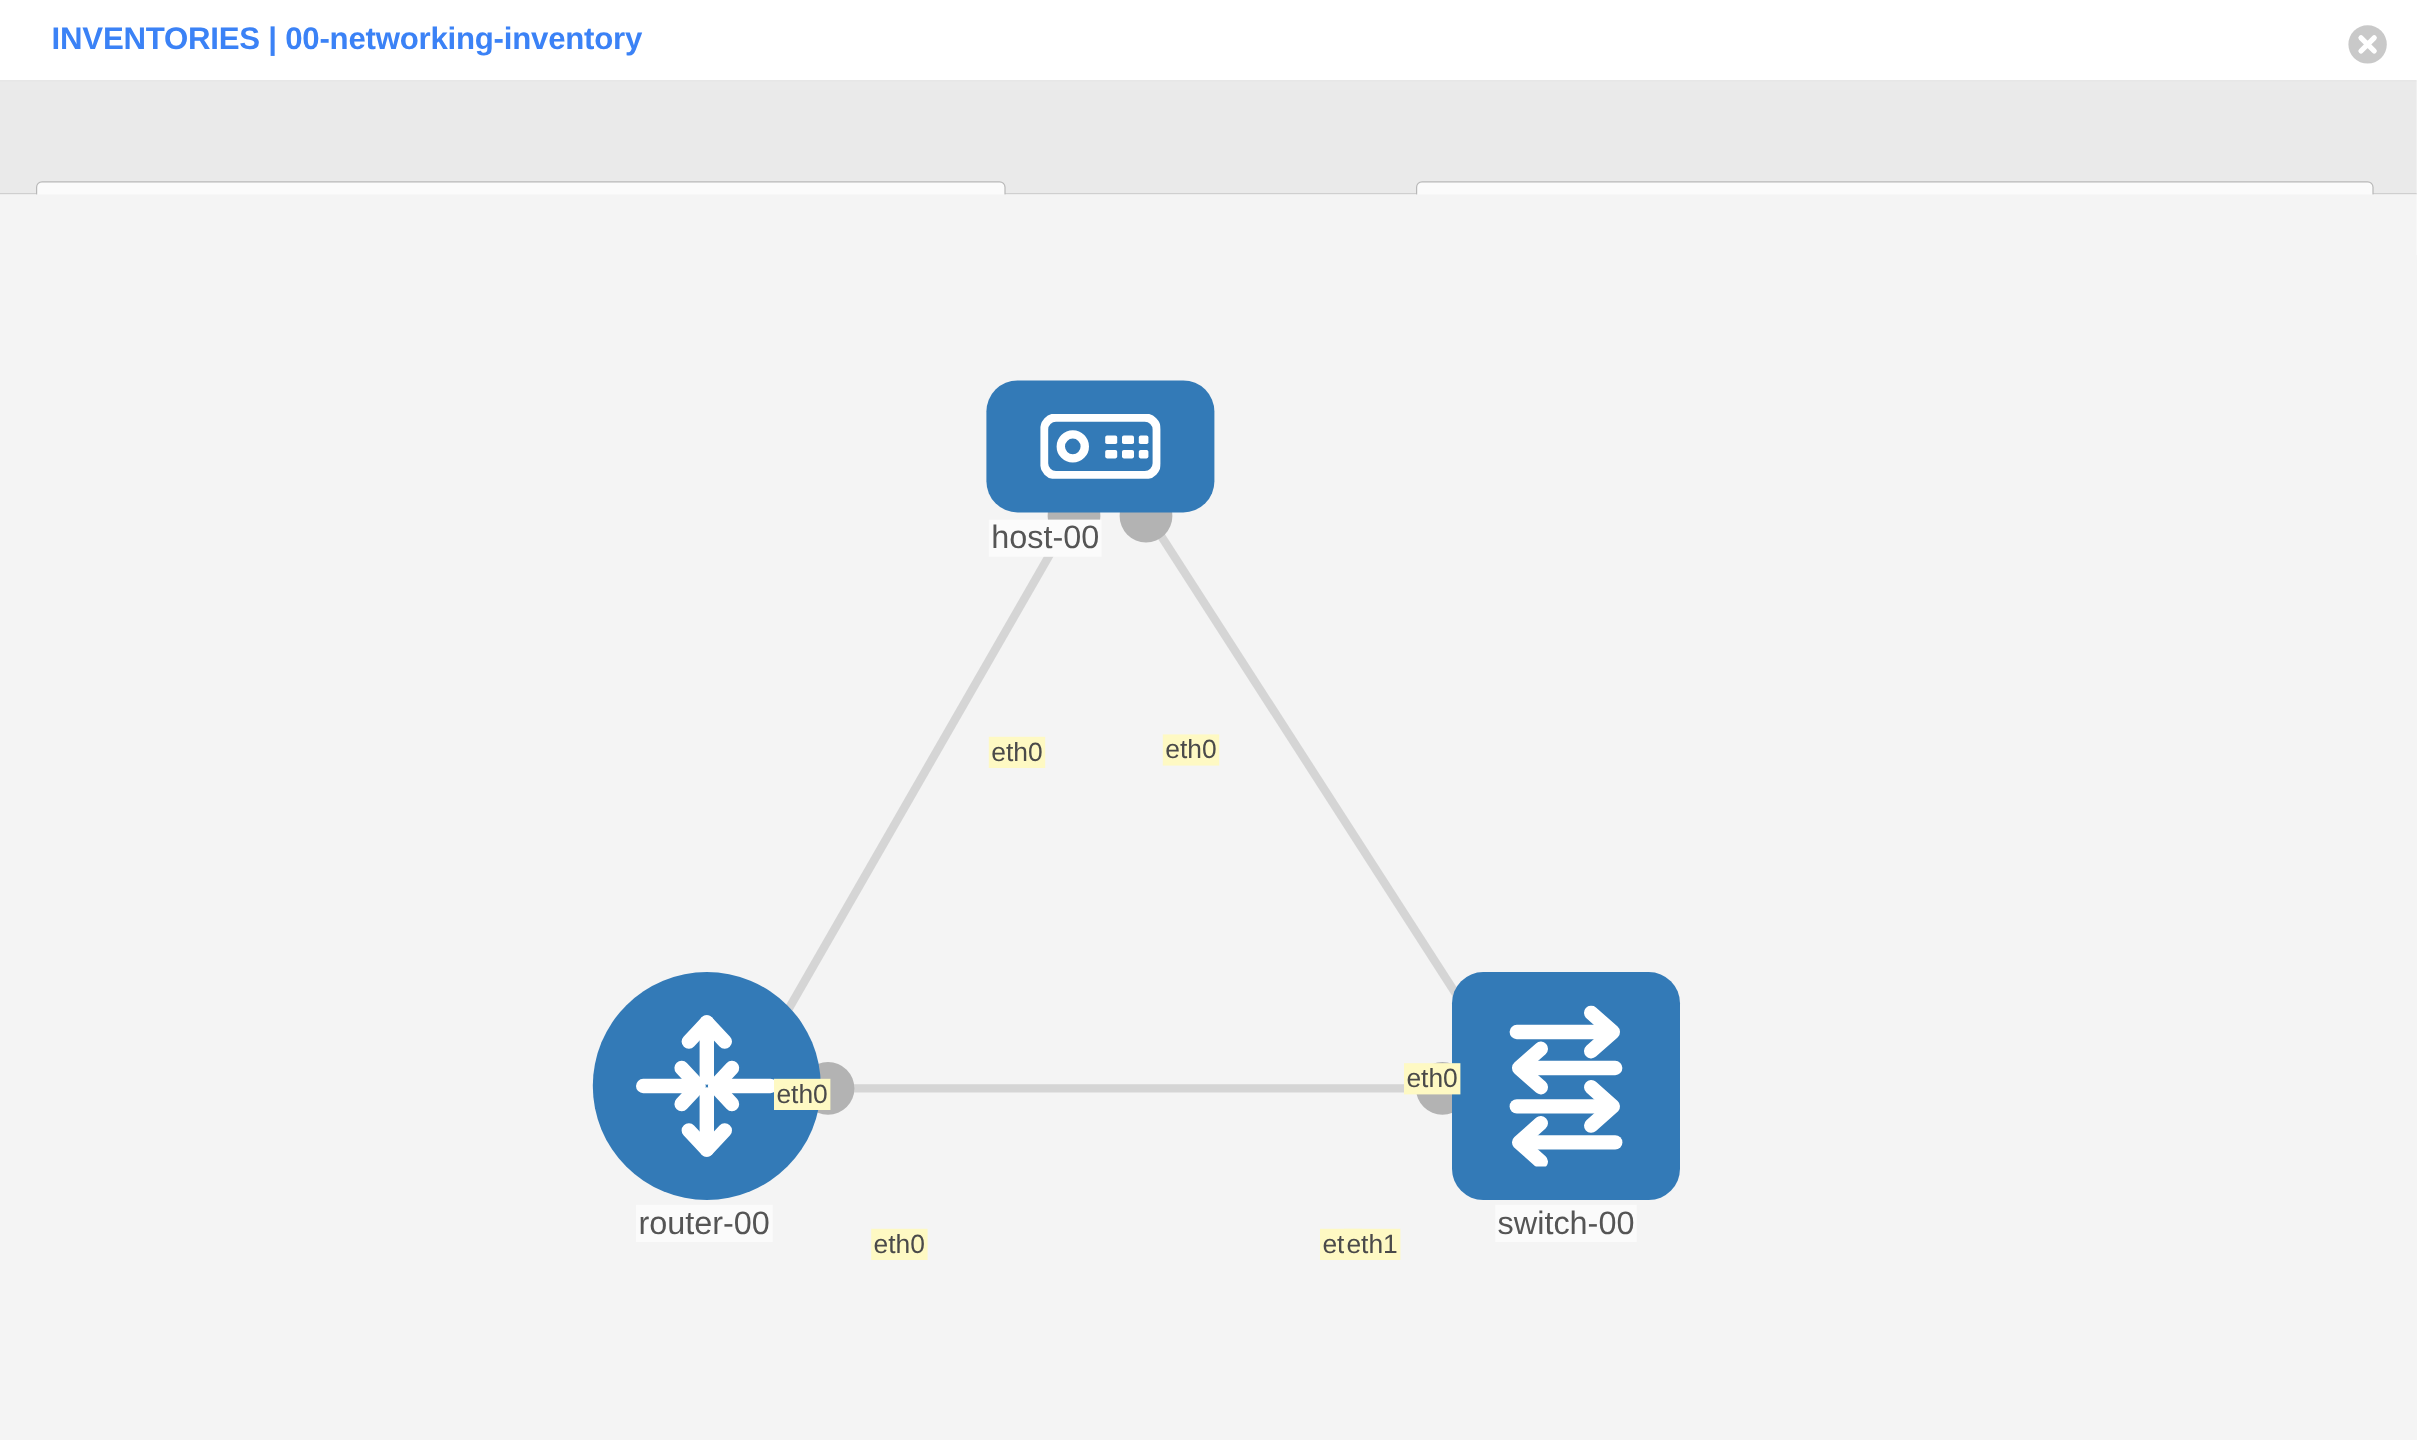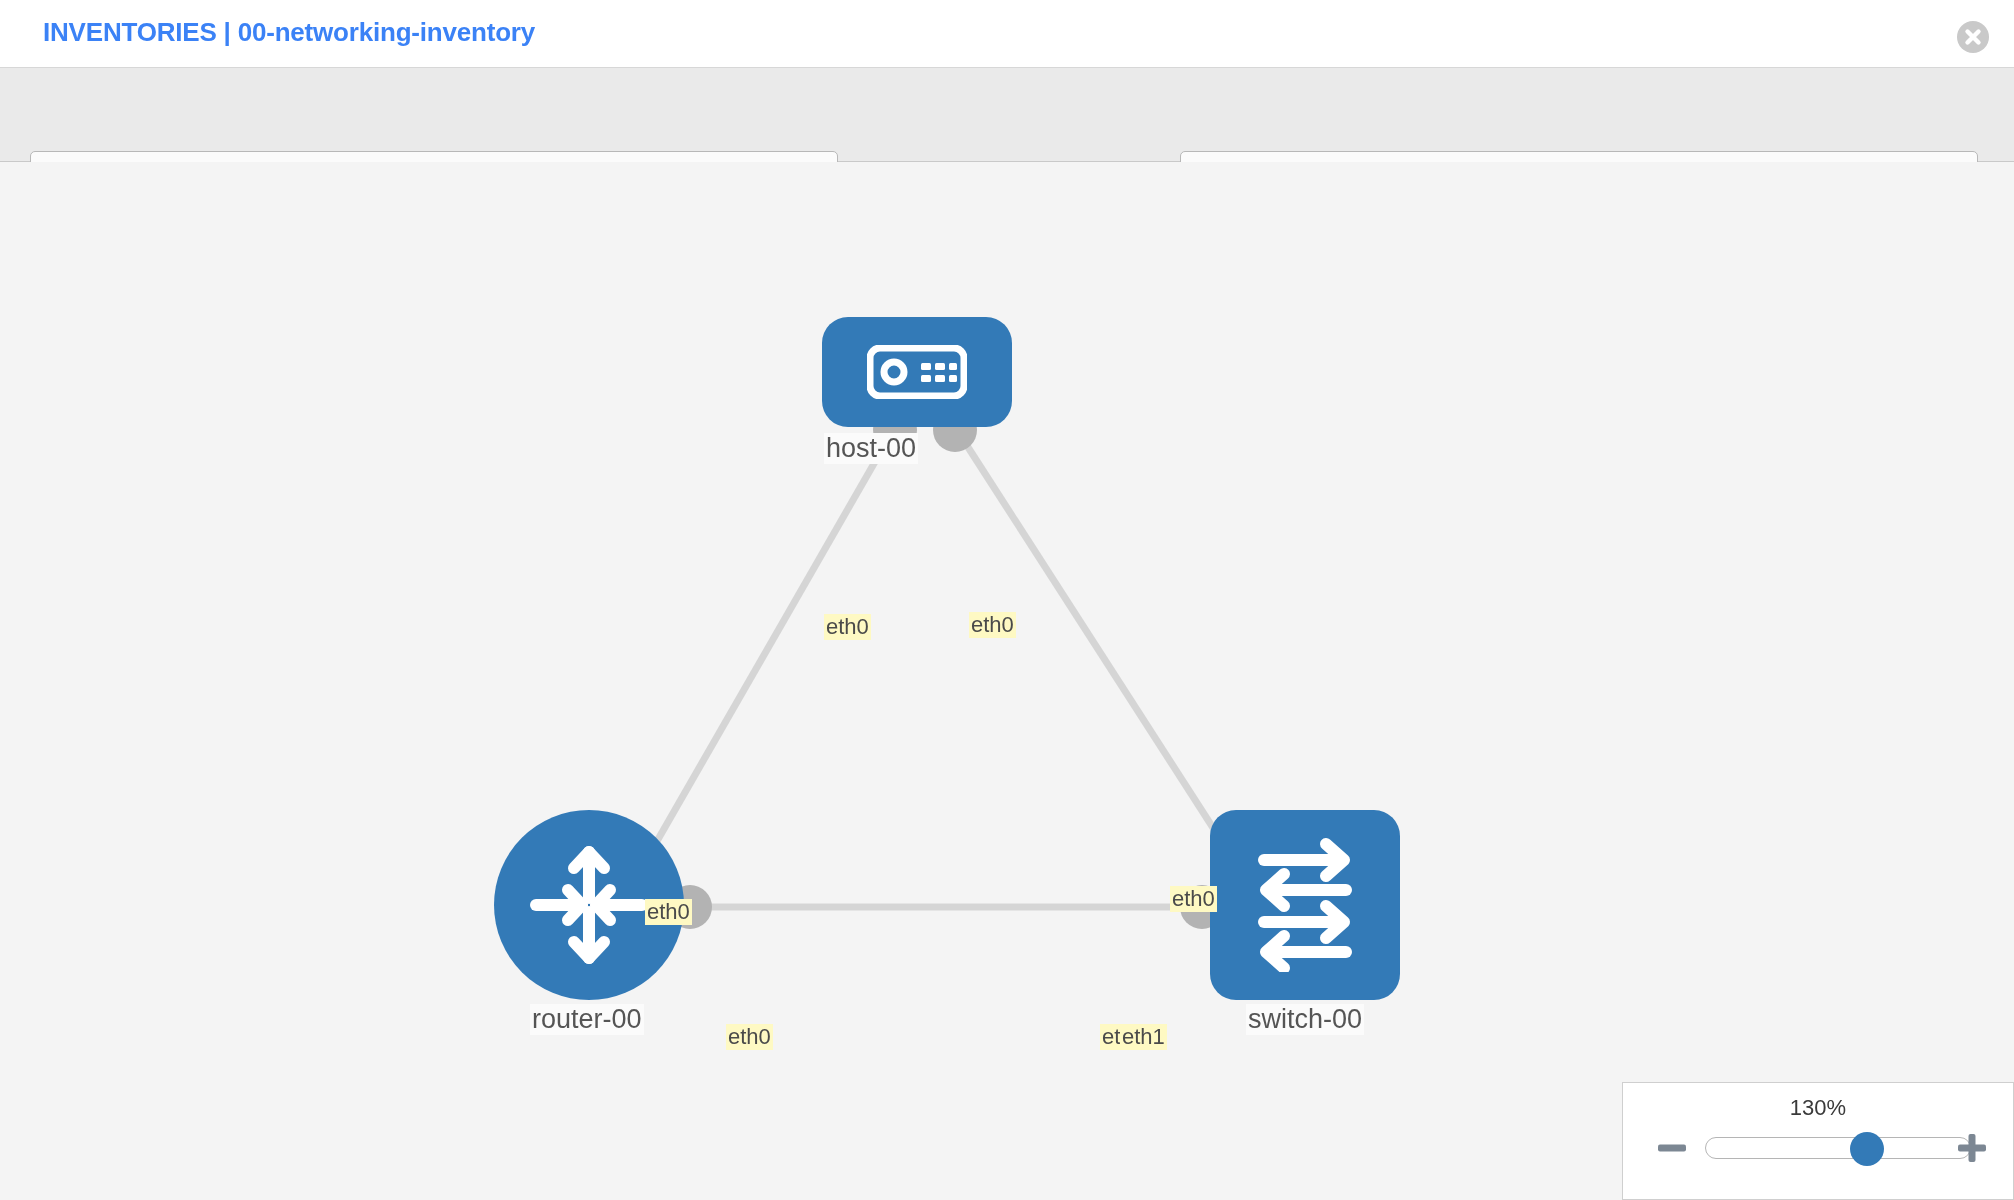--- a/index.html
+++ b/index.html
@@ -357,35 +357,15 @@
     <div class="iface-label" style="left:645px;top:737px;">eth0</div>
 
     <div class="iface-label" style="left:1170px;top:724px;">eth0</div>
 
     <div class="iface-label" style="left:726px;top:862px;">eth0</div>
 
     <div class="iface-label" style="left:1100px;top:862px;">eth</div>
 
     <div class="iface-label" style="left:1120px;top:862px;">eth1</div>
 
-    <div class="zoom-panel" style="left:1622px;top:920px;">
-      <div class="zoom-value">130%</div>
-
-      <div class="zoom-minus">
-        <svg width="34" height="34" viewBox="0 0 34 34">
-          <rect x="3" y="13.5" width="28" height="7" rx="2" fill="#7c8793"></rect>
-        </svg>
-      </div>
-
-      <div class="zoom-track">
-        <div class="zoom-thumb" id="zoom-thumb" style="left: 143.84px;"></div>
-      </div>
-
-      <div class="zoom-plus">
-        <svg width="34" height="34" viewBox="0 0 34 34">
-          <rect x="3" y="13.5" width="28" height="7" rx="2" fill="#7c8793"></rect>
-          <rect x="13.5" y="3" width="7" height="28" rx="2" fill="#7c8793"></rect>
-        </svg>
-      </div>
-    </div>
 
   </div>
 </div>
 
 </body></html>

